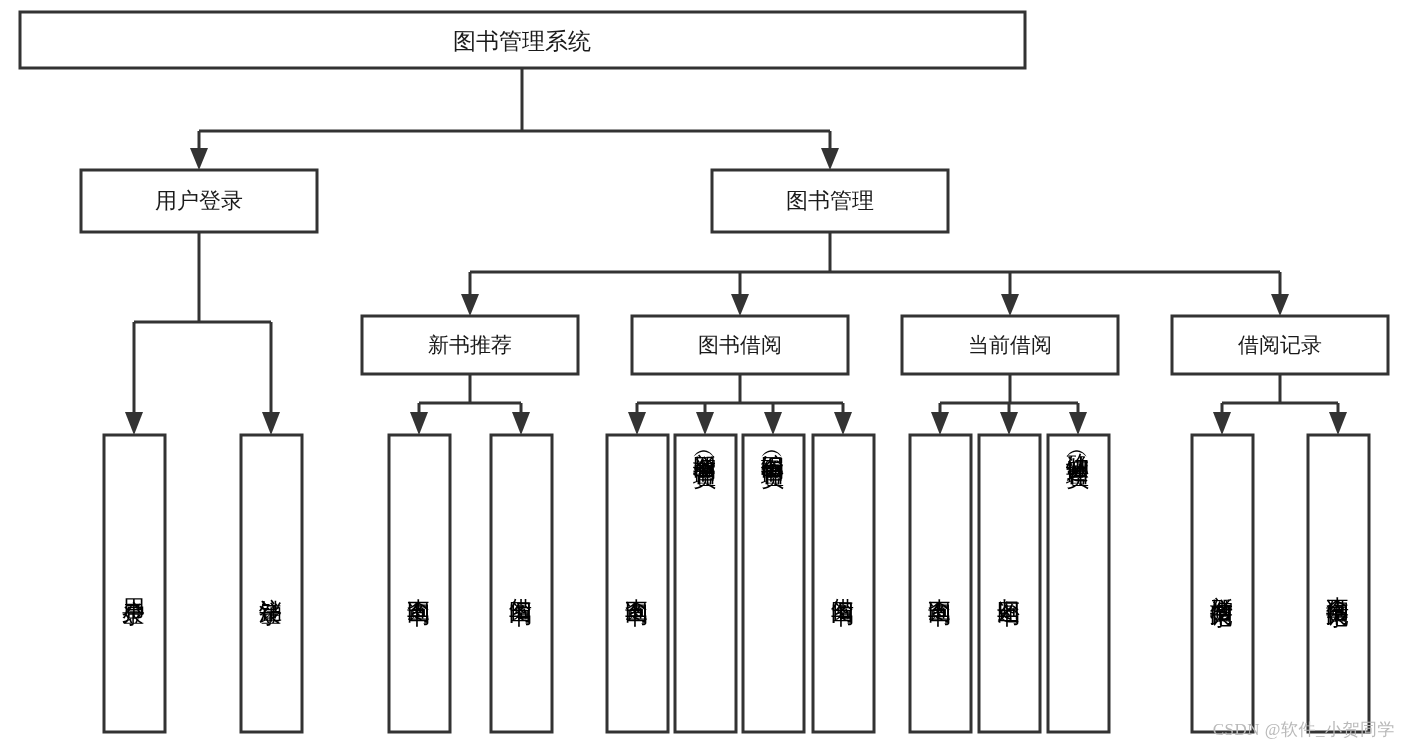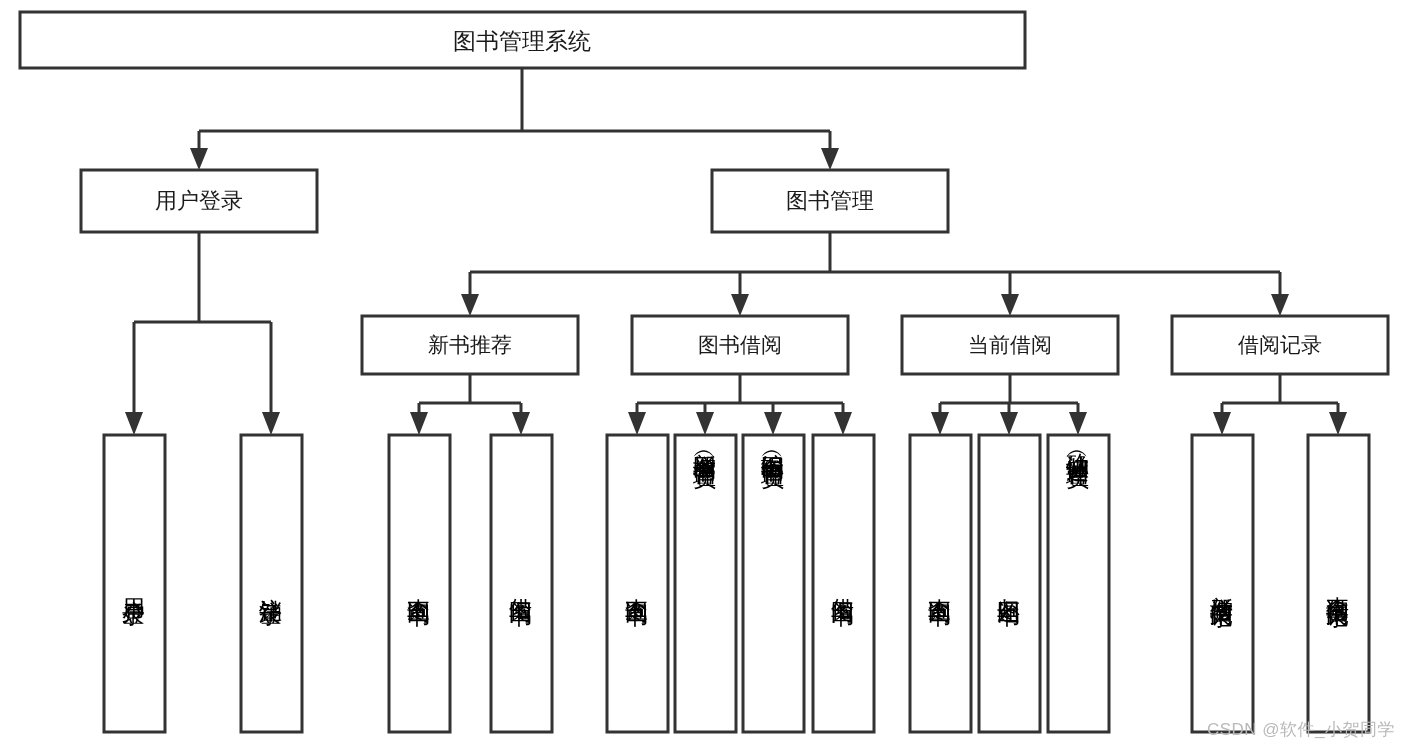--- a/index.html
+++ b/index.html
@@ -49,21 +49,21 @@
     stroke-linecap: butt;
   }
   .arrow-head {
     fill: #333333;
     stroke: none;
   }
   .watermark {
     position: absolute;
     right: 10px;
     bottom: 6px;
-    font-family: Liberation Sans, sans-serif;
+    font-family: Liberation Serif, serif;
     font-size: 17px;
     color: #b9b9b9;
     letter-spacing: 0.5px;
     white-space: nowrap;
     user-select: none;
   }
 </style>
 </head>
 <body>
 

